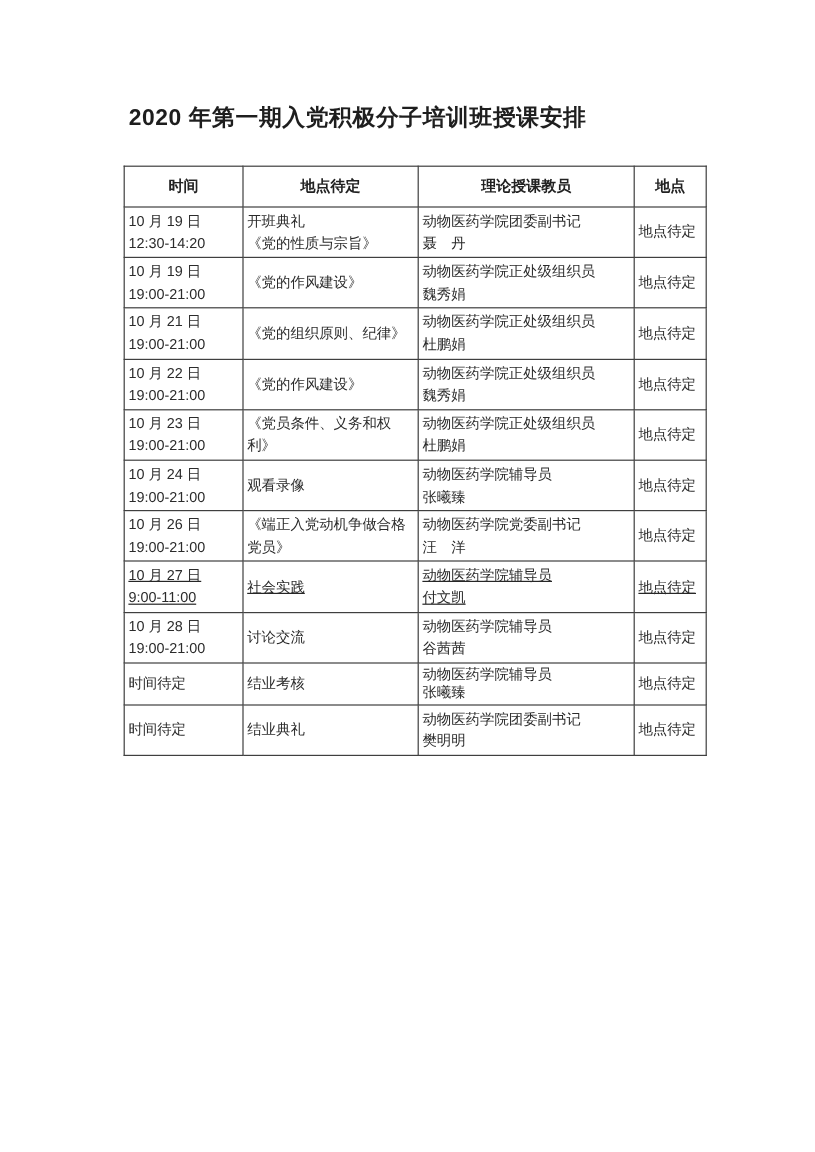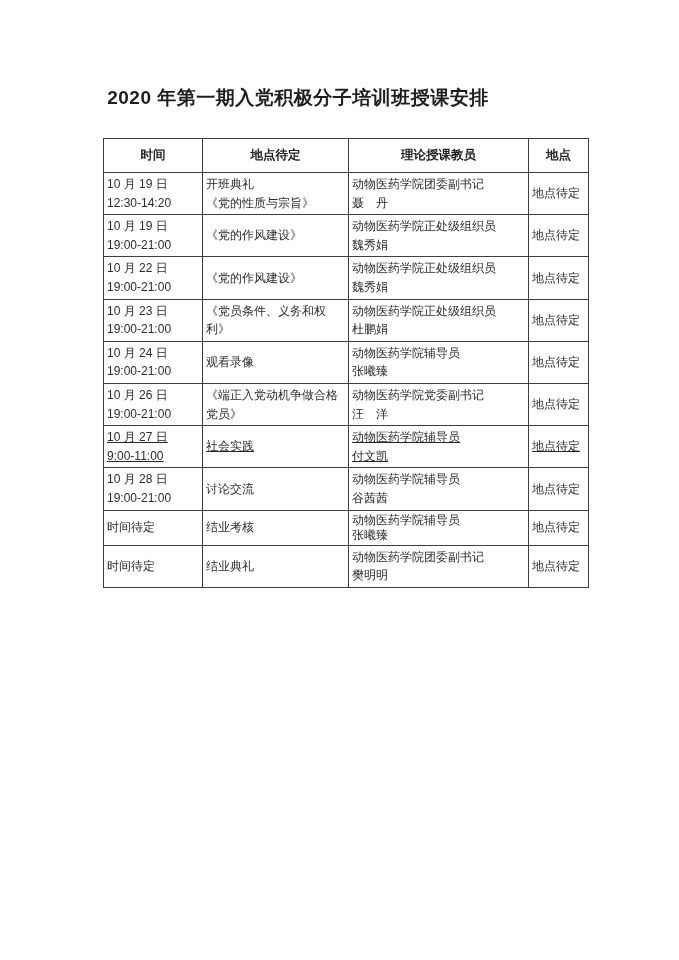--- a/index.html
+++ b/index.html
@@ -97,20 +97,28 @@
       </tr>
       <tr>
         <td>10 月 19 日
 19:00-21:00</td>
         <td>《党的作风建设》</td>
         <td>动物医药学院正处级组织员
 魏秀娟</td>
         <td>地点待定</td>
       </tr>
       <tr>
+        <td>10 月 21 日
+19:00-21:00</td>
+        <td>《党的组织原则、纪律》</td>
+        <td>动物医药学院正处级组织员
+杜鹏娟</td>
+        <td>地点待定</td>
+      </tr>
+      <tr>
         <td>10 月 22 日
 19:00-21:00</td>
         <td>《党的作风建设》</td>
         <td>动物医药学院正处级组织员
 魏秀娟</td>
         <td>地点待定</td>
       </tr>
       <tr>
         <td>10 月 23 日
 19:00-21:00</td>

